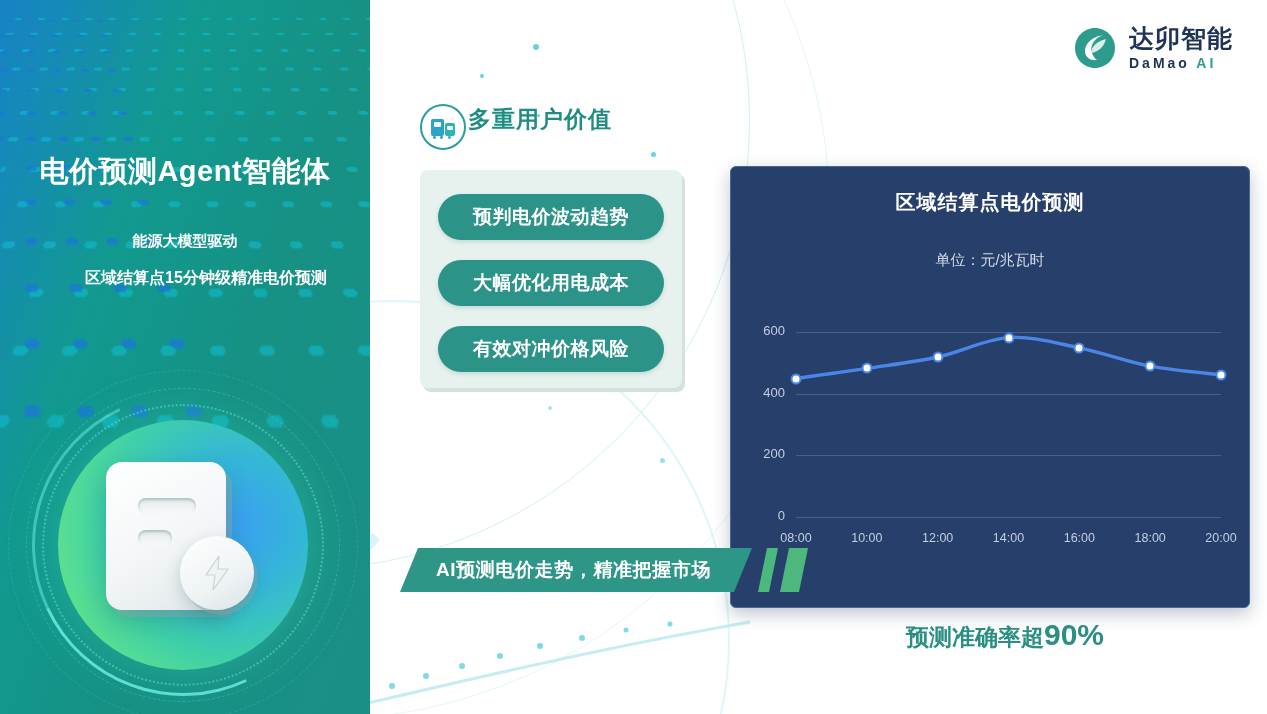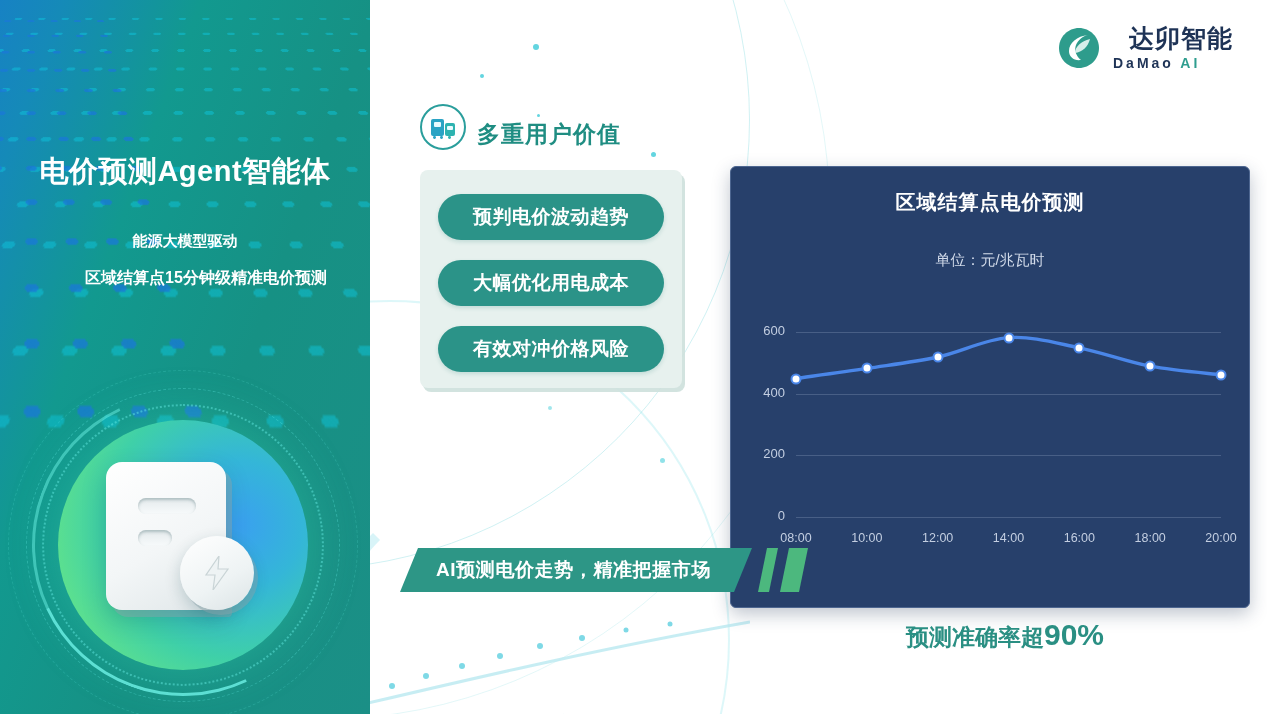--- a/index.html
+++ b/index.html
@@ -100,26 +100,26 @@
   #bg-arc-d { left:-320px; top:300px; width:680px; height:680px; border:2px solid rgba(120,225,230,0.25); }
   #bg-arc-e { left:-120px; top:420px; width:520px; height:520px; border:18px solid rgba(215,245,248,0.85); border-right-color:transparent; border-top-color:transparent; }
   #bg-arc-f { left:-60px; top:470px; width:430px; height:430px; border:10px solid rgba(200,240,245,0.7); border-right-color:transparent; border-top-color:transparent; }
   .bg-dot { position:absolute; border-radius:50%; background:#63d5e0; }
   #bg-stream { position:absolute; left:-40px; top:600px; width:420px; height:120px; }
 
   
   #logo { position:absolute; right:34px; top:26px; display:flex; align-items:center; gap:12px; }
   #logo-mark { width:44px; height:44px; position:relative; }
   #logo-text { display:flex; flex-direction:column; line-height:1; }
-  #logo-cn { font-size:25px; font-weight:bold; color:#1e3356; letter-spacing:1px;margin-left:16px; }
+  #logo-cn { font-size:25px; font-weight:bold; color:#1e3356; letter-spacing:1px; }
   #logo-en { font-size:14px; font-weight:bold; color:#1e3356; letter-spacing:3px; margin-top:5px; }
   #logo-en .ai { color:#2f9e8f; }
 
   
-  #section-header { position:absolute; left:50px; top:104px; display:flex; align-items:flex-end; gap:11px; }
+  #section-header { position:absolute; left:50px; top:104px; display:flex; align-items:flex-start; gap:2px; }
   #value-icon { width:46px; height:46px; border-radius:50%; border:2px solid #2a9e9c; display:flex; align-items:center; justify-content:center; }
   #section-title { font-size:23px; font-weight:bold; color:#1f8d82; letter-spacing:1px; }
 
   
   #pill-card {
     position:absolute; left:50px; top:170px; width:262px; padding:16px 18px;
     background:#e7f1ee; border-radius:8px;
     box-shadow:3px 4px 0 rgba(205,224,220,0.9);
     display:flex; flex-direction:column; gap:12px;
   }

